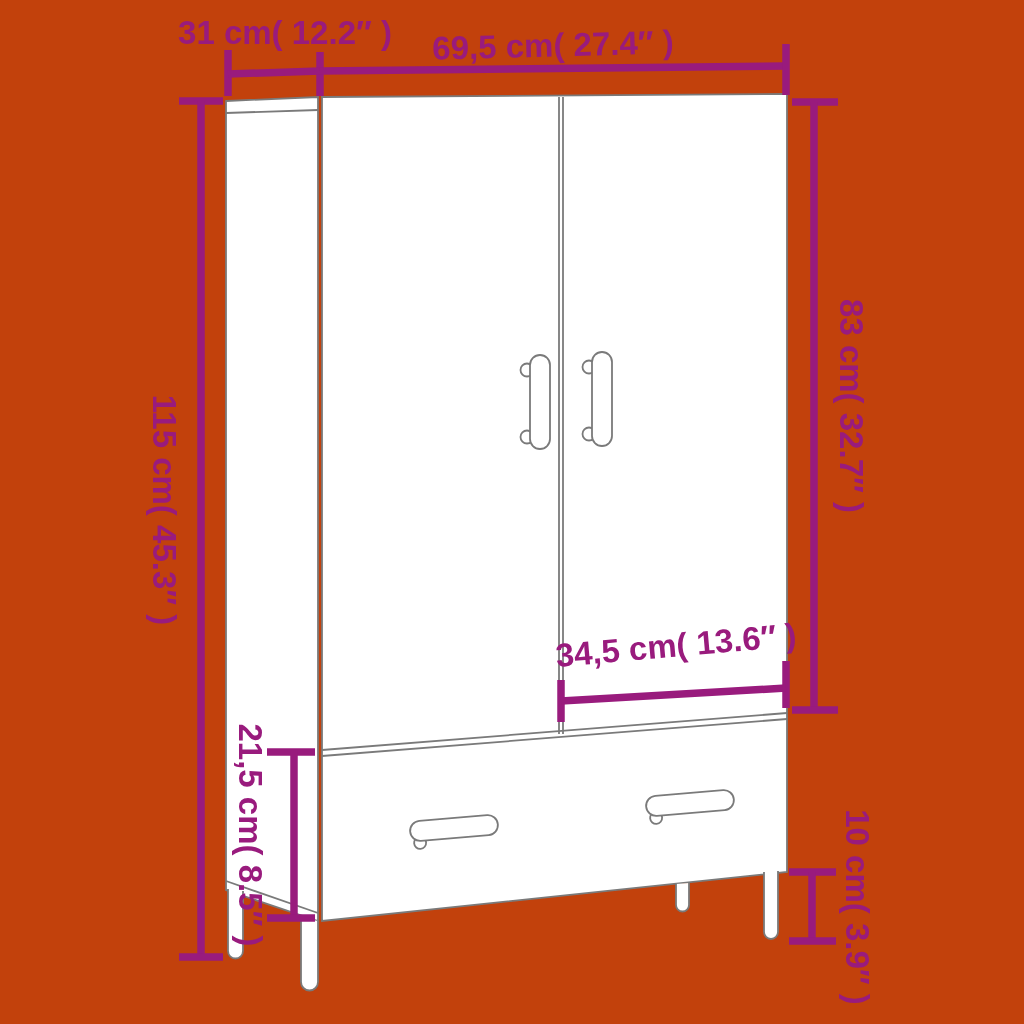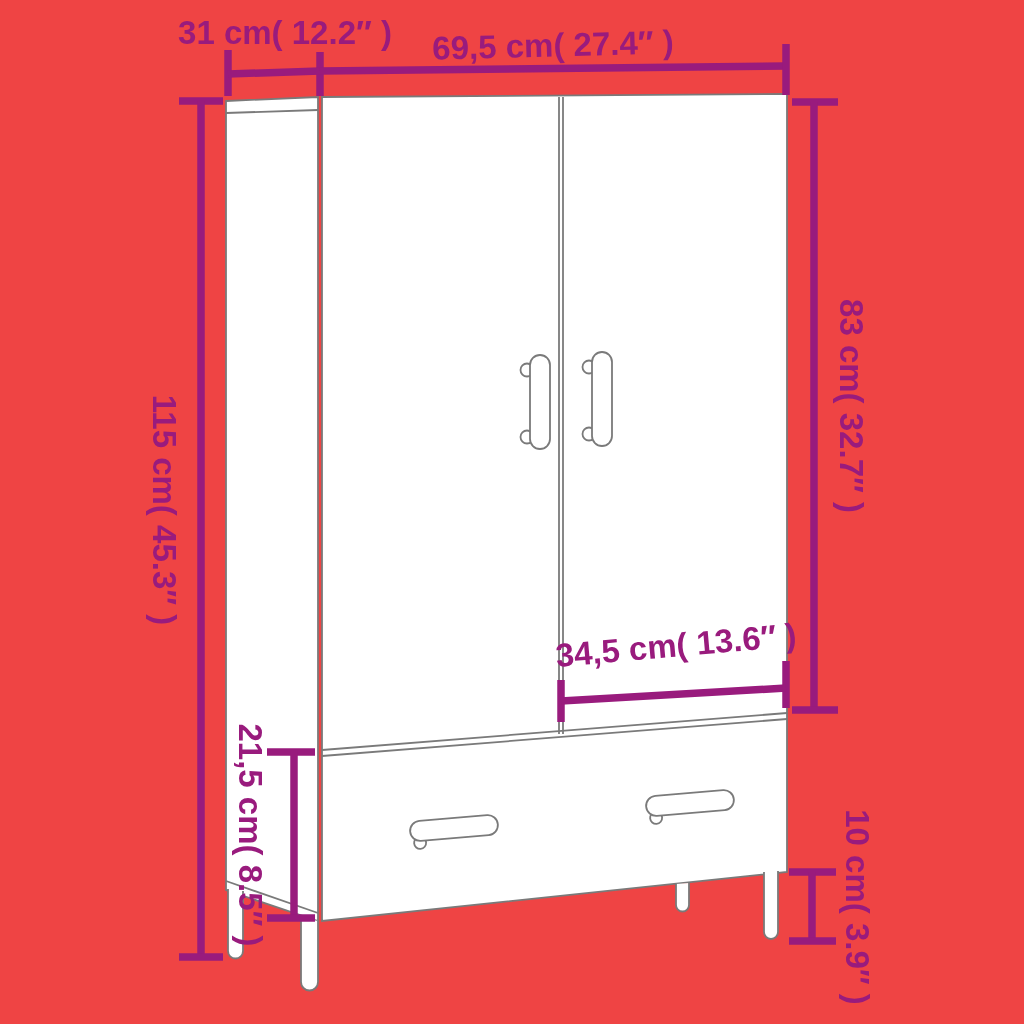--- a/index.html
+++ b/index.html
@@ -1,16 +1,16 @@
 <!DOCTYPE html>
 <html style="--accent: #991b7d; --outline: #7a7a7a;"><head>
 <meta charset="utf-8">
 <style>
   html,body{margin:0;padding:0;background:#ffffff;}
-  .stage{position:relative;width:1024px;height:1024px;background:#ef4444;overflow:hidden;
+  .stage{position:relative;width:1024px;height:1024px;background:#c2410c;overflow:hidden;
          font-family:"Liberation Sans","DejaVu Sans",sans-serif;}
   svg{display:block;}
   .cab-stroke{stroke:var(--outline,#7a7a7a);stroke-width:1.8;fill:none;}
   .cab-fill{stroke:var(--outline,#7a7a7a);stroke-width:1.8;fill:#ffffff;}
   .dim-line{stroke:var(--accent,#991b7d);stroke-width:7.5;fill:none;stroke-linecap:butt;}
   .dim-text{fill:var(--accent,#991b7d);
             font-family:"Liberation Sans","DejaVu Sans",sans-serif;
             font-weight:bold;font-size:33px;}
 </style>
 </head>

